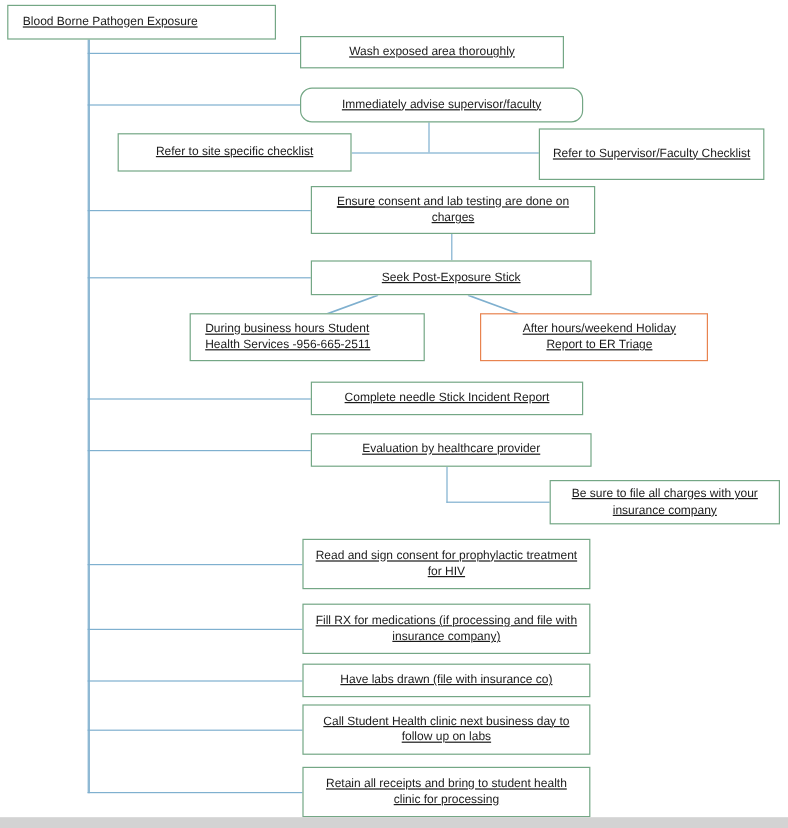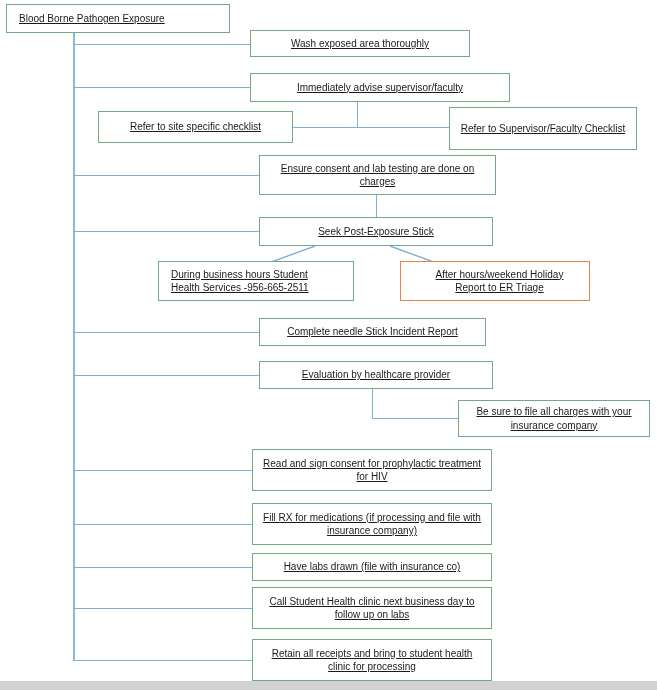--- a/index.html
+++ b/index.html
@@ -89,21 +89,21 @@
   <div class="node left-align" style="left:6px; top:4px; width:224px; height:29px; padding-left:12px;">
     <span class="node-text" style="text-align:left;">Blood Borne Pathogen Exposure</span>
   </div>
 
   <div class="conn h" style="left:73px; top:44px; width:178px;"></div>
   <div class="node" style="left:250px; top:30px; width:220px; height:27px;">
     <span class="node-text">Wash exposed area thoroughly</span>
   </div>
 
   <div class="conn h" style="left:73px; top:87px; width:178px;"></div>
-  <div class="node" style="left:250px; top:73px; width:260px; height:29px;">
+  <div class="node" style="left:250px; top:73px; width:236px; height:29px;border-radius:10px;">
     <span class="node-text">Immediately advise supervisor/faculty</span>
   </div>
 
   <div class="conn v" style="left:357px; top:102px; width:1.4px; height:25px;"></div>
   <div class="conn h" style="left:293px; top:127px; width:157px;"></div>
 
   <div class="node" style="left:98px; top:111px; width:195px; height:32px;">
     <span class="node-text">Refer to site specific checklist</span>
   </div>
 

